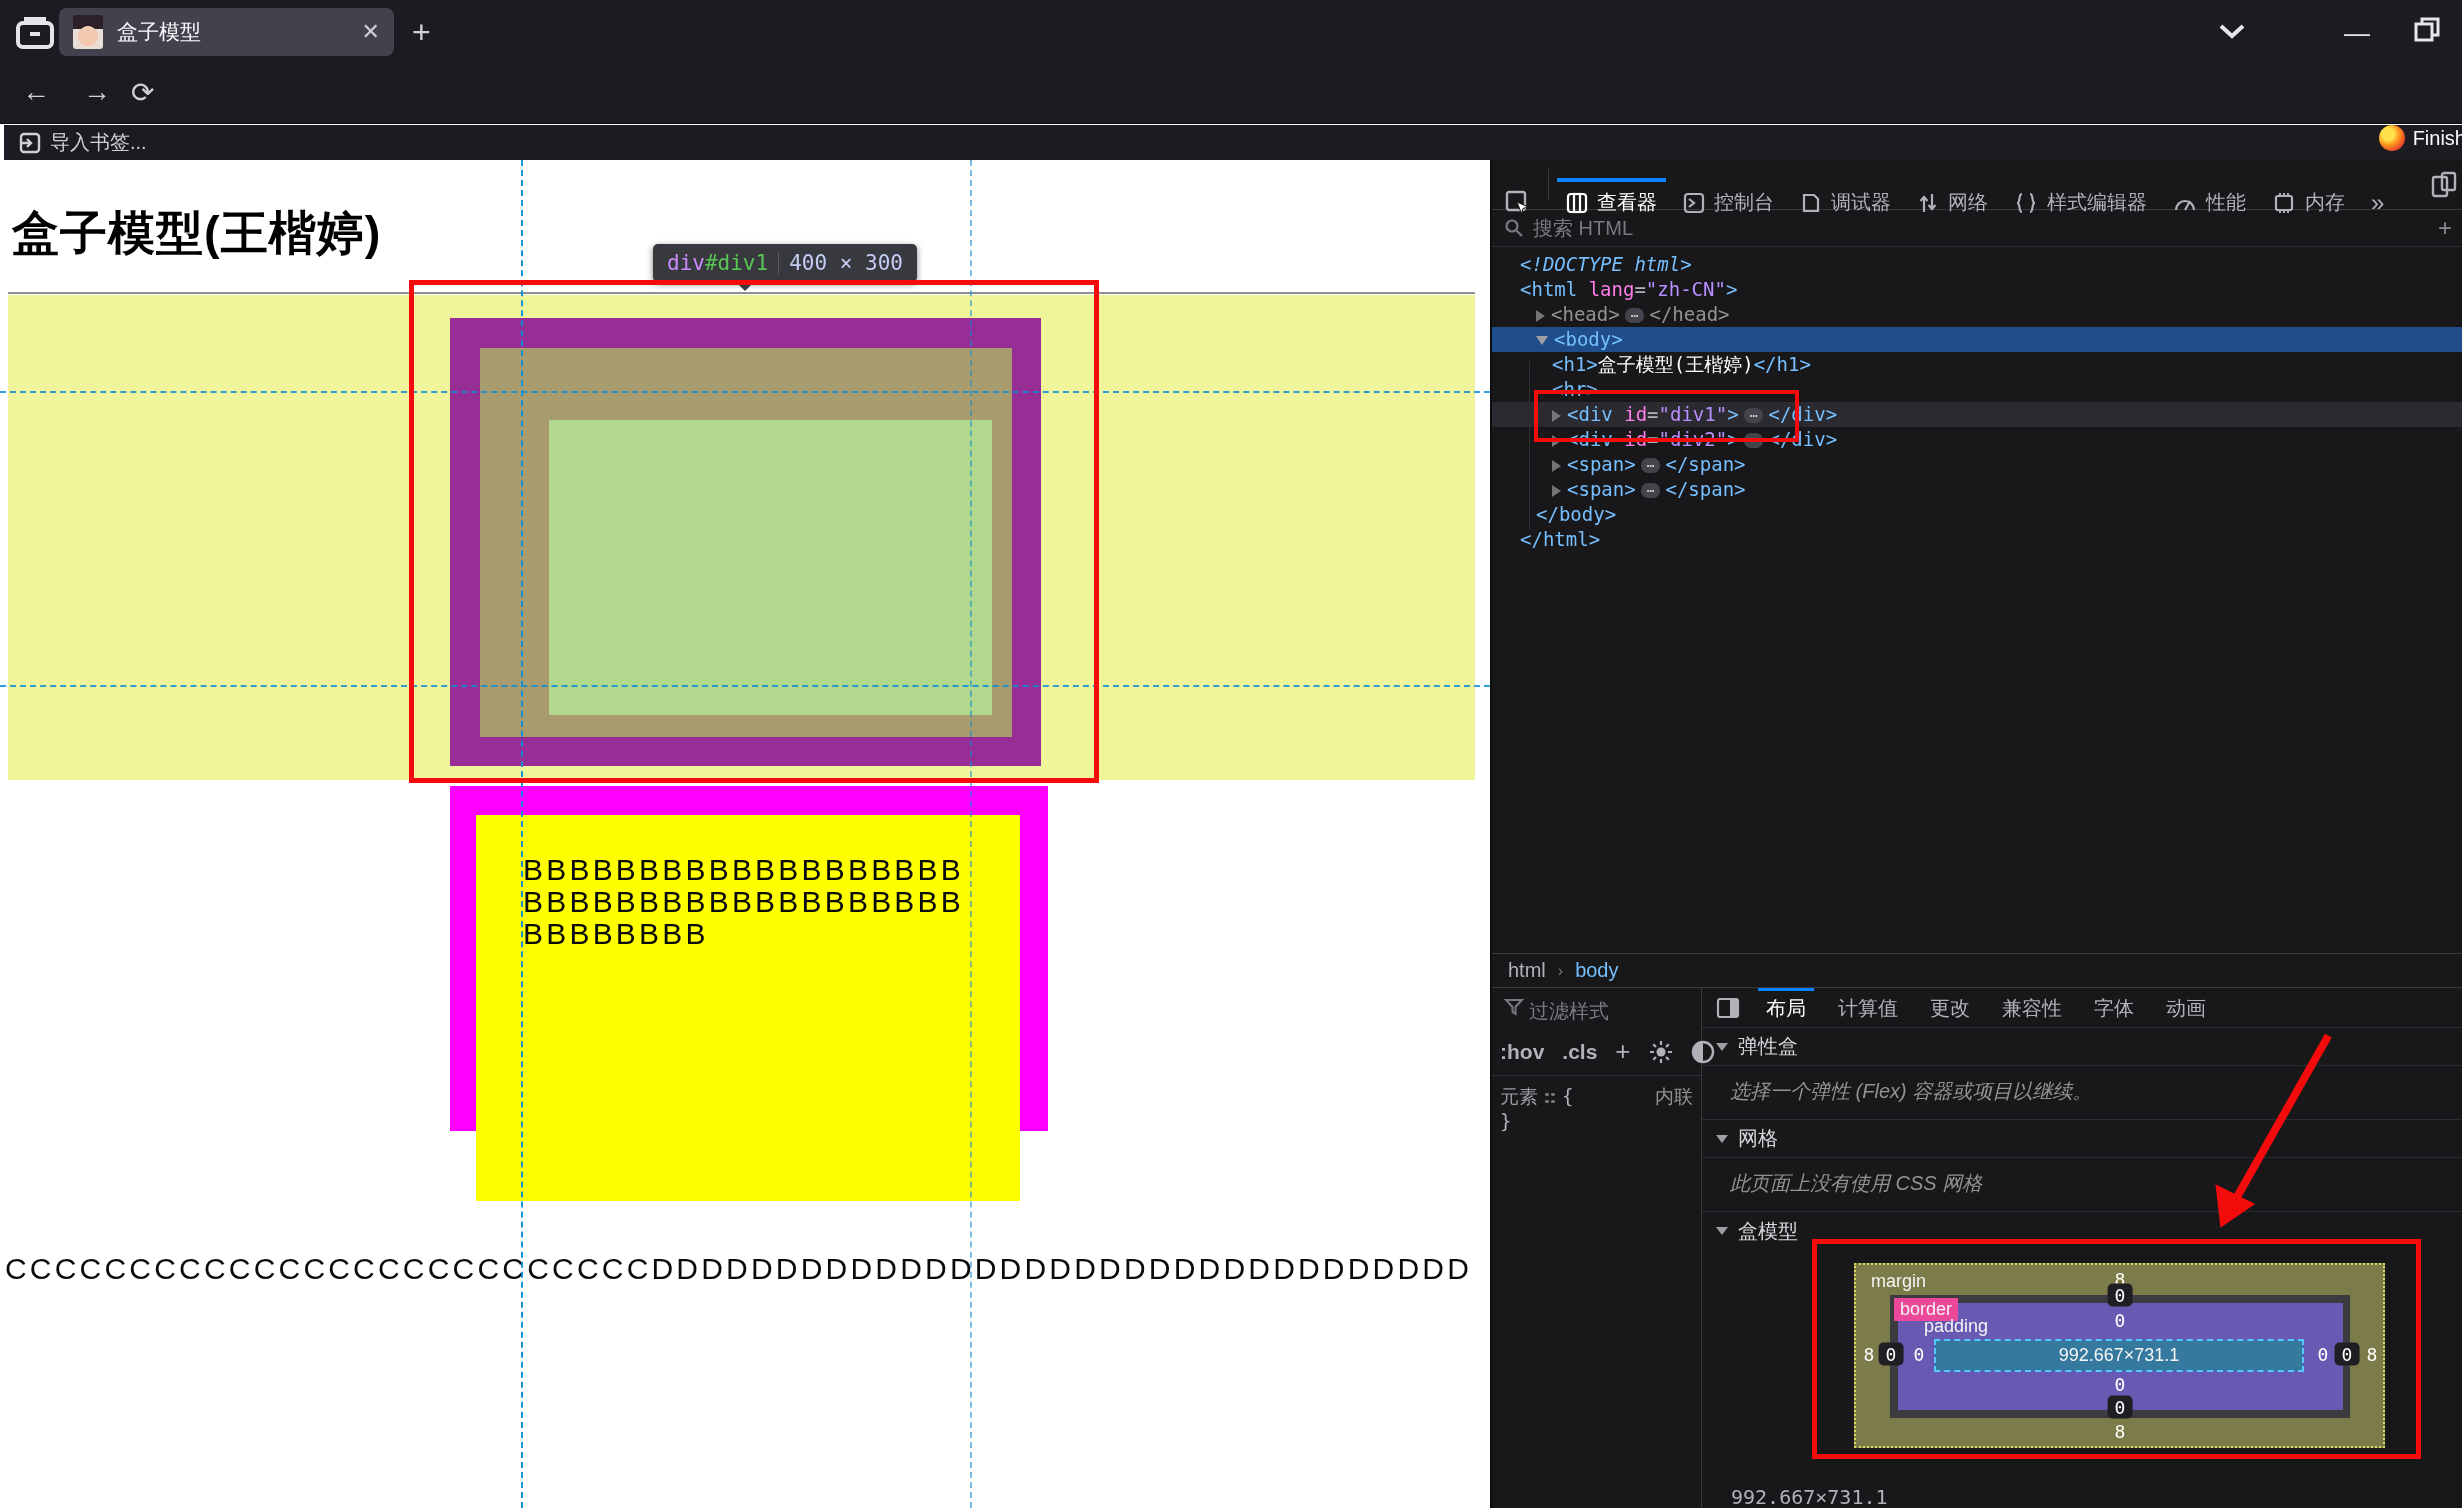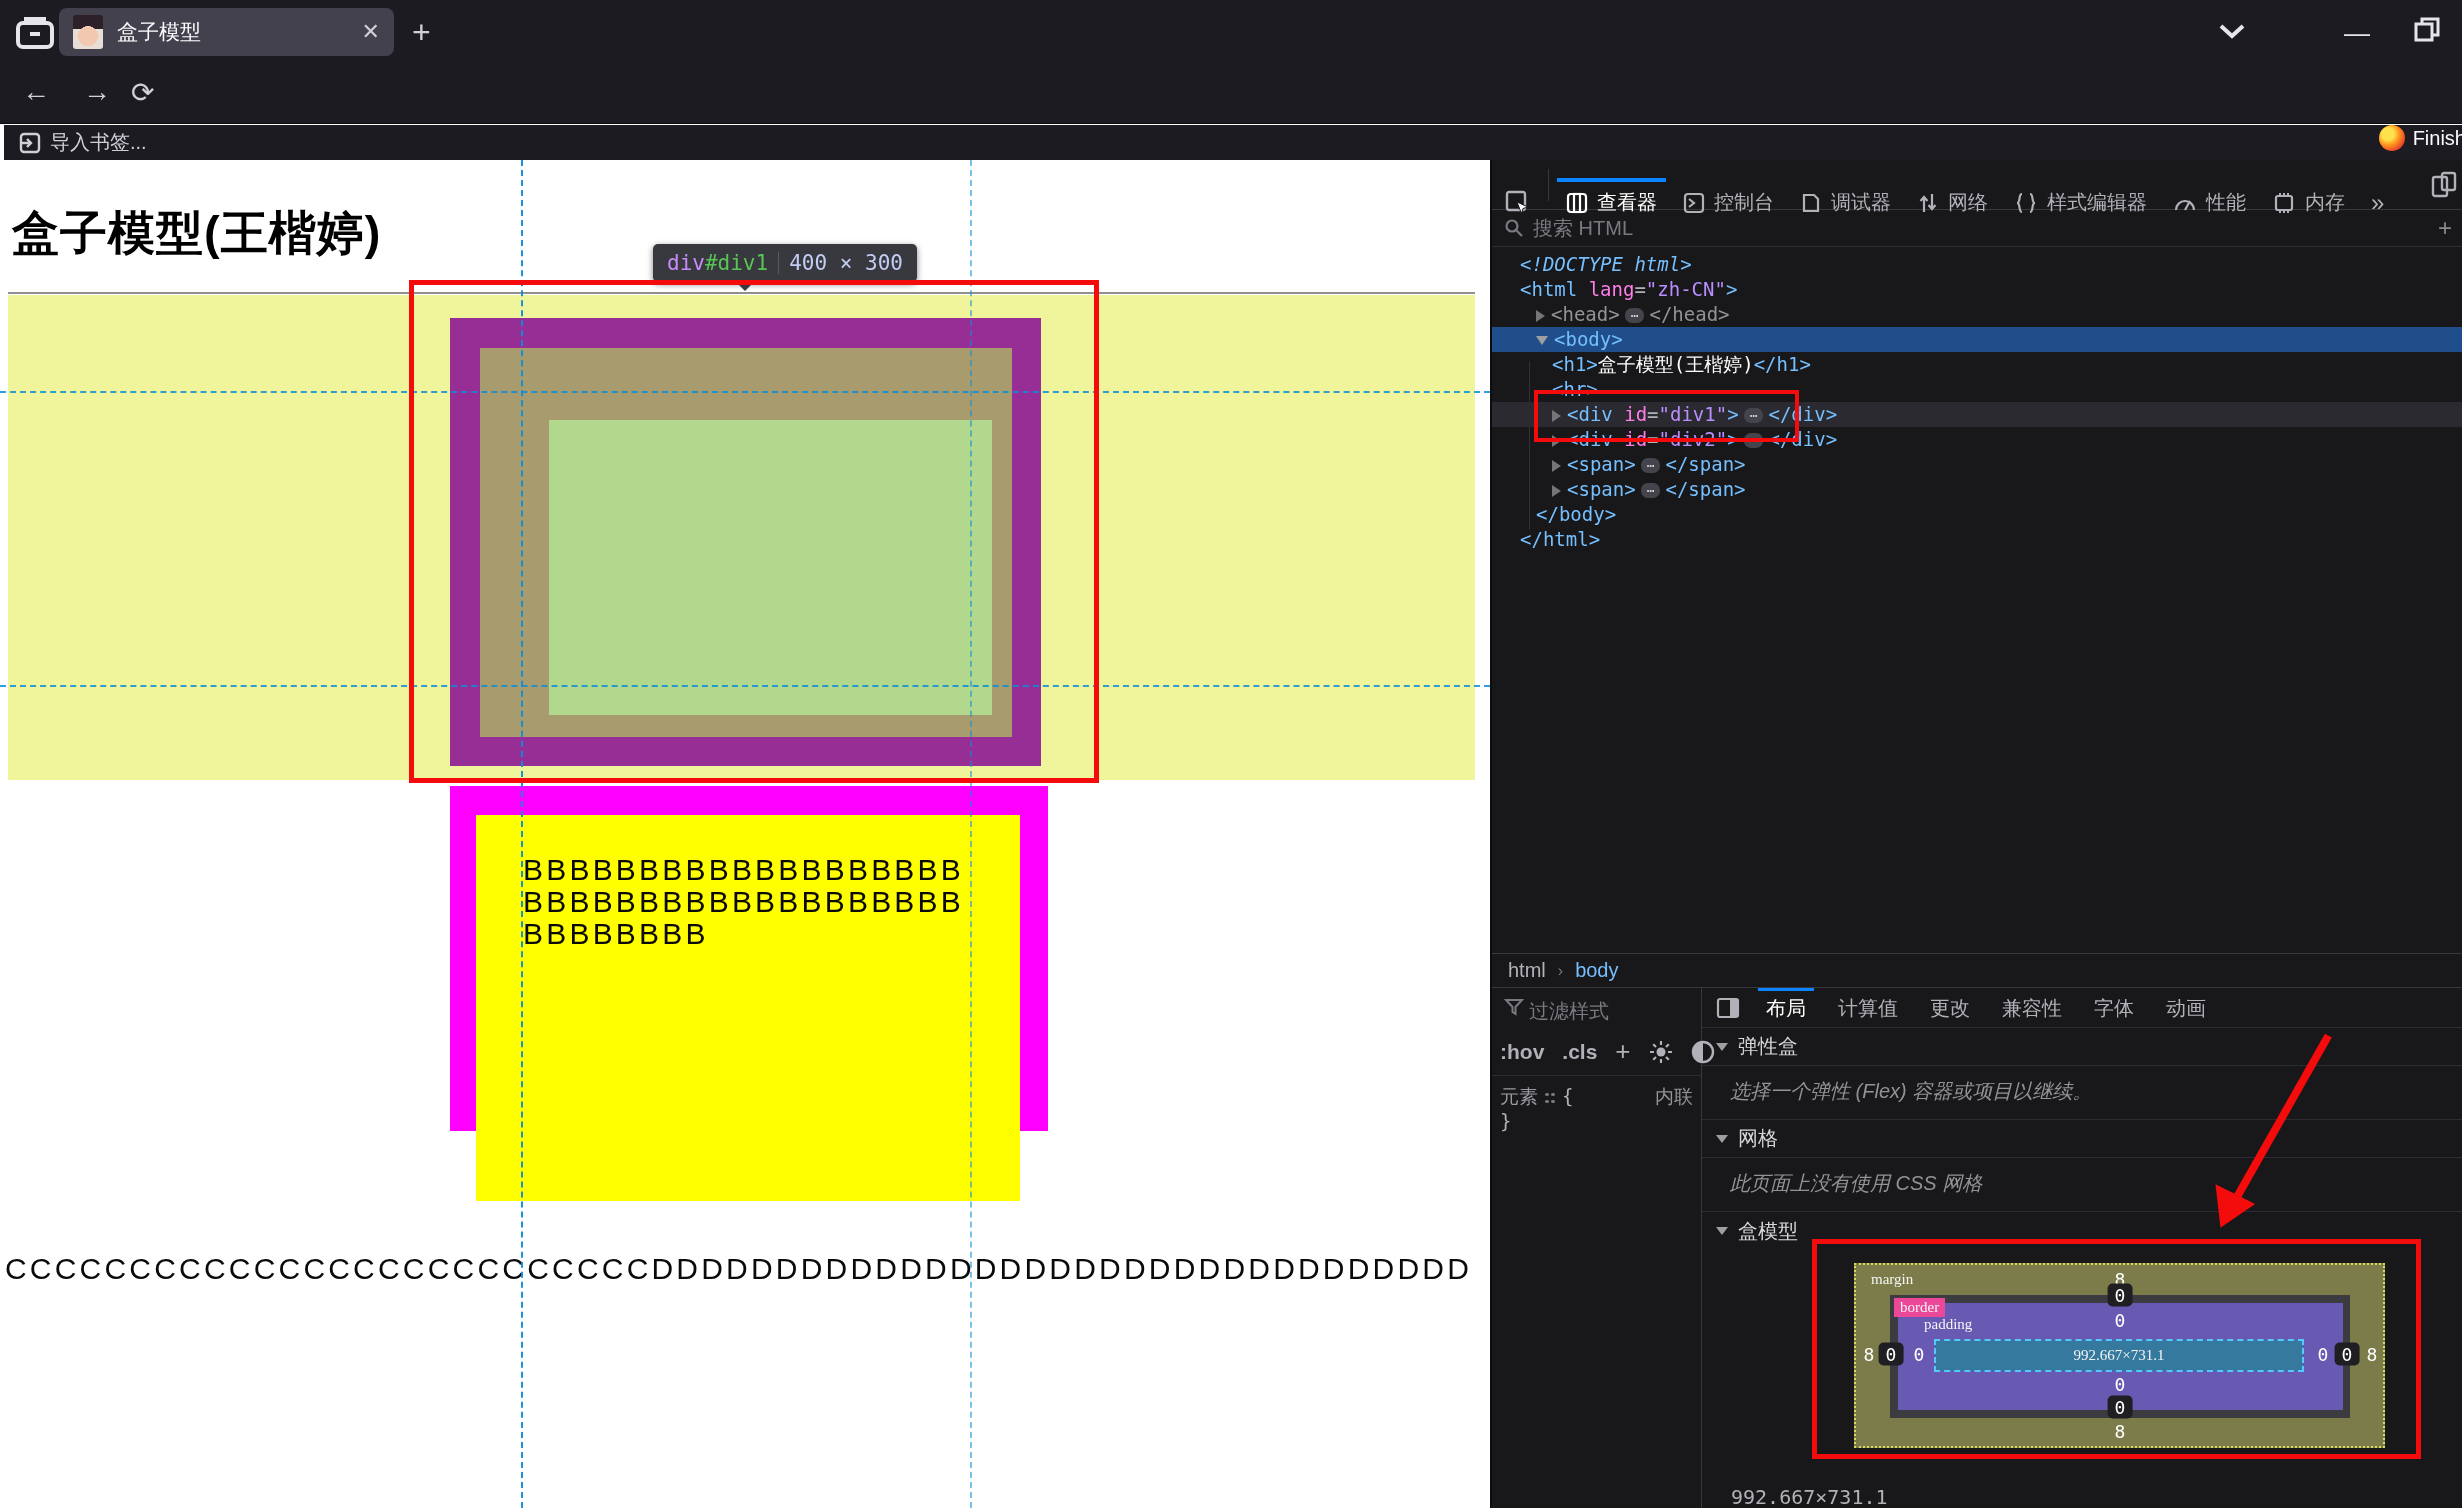--- a/index.html
+++ b/index.html
@@ -121,21 +121,21 @@
   .ltab.active { color:#fff; }
   .ltab.active:before { content:""; position:absolute; left:8px; right:8px; top:0; height:3px; background:#0a84ff; }
   #sidebar-toggle { padding:0 10px 0 14px; color:#b1b1b9; }
   .sect-h { display:flex; align-items:center; gap:10px; height:38px; padding-left:14px; color:#d7d7db; border-bottom:1px solid #2c2c33; font-size:20px; }
   .tri { width:0; height:0; border-top:8px solid #9f9fa3; border-left:6px solid transparent; border-right:6px solid transparent; }
   .sect-msg { padding:12px 0 14px 28px; color:#939395; font-style:italic; border-bottom:1px solid #2c2c33; font-size:20px; }
   #bm-margin { left:1854px; top:1263px; width:531px; height:185px; background:#7c7c4a; outline:2px dotted #d9d95a; outline-offset:-2px; }
   #bm-border { left:1890px; top:1295px; width:460px; height:123px; background:#3b3b40; }
   #bm-padding { left:1898px; top:1303px; width:445px; height:107px; background:#685ab3; }
   #bm-content { left:1935px; top:1340px; width:368px; height:31px; background:#35799e; outline:2px dashed #56c8ff; outline-offset:-1px; display:flex; align-items:center; justify-content:center; }
-  .bm-lbl { font-family:Liberation Serif, serif; font-size:15px; color:#f5f5f5; }
+  .bm-lbl { font-family:Liberation Sans, sans-serif; font-size:18px; color:#f5f5f5; }
   #bm-border-lbl { background:#ec4899; padding:1px 6px; }
   .bm-num { font-family:"DejaVu Sans Mono",monospace; font-size:18px; color:#fff; transform:translate(-50%,-50%); }
   .bm-pill { background:#1f1f23; border-radius:5px; padding:1px 7px; }
   #bm-size-caption { left:1731px; top:1485px; font-size:20px; color:#b1b1b9; font-family:"DejaVu Sans Mono",monospace; }
 
   svg.ic { display:block; }
 </style>
 </head>
 <body>
 

